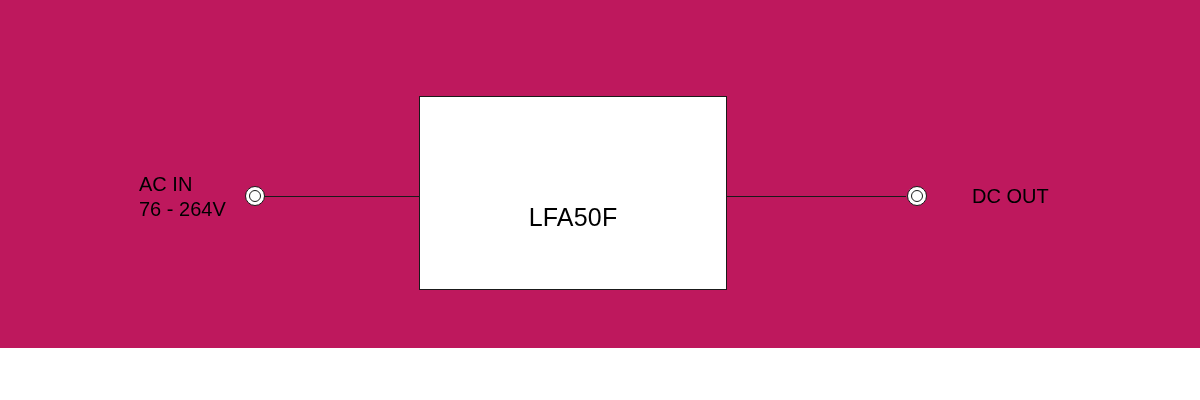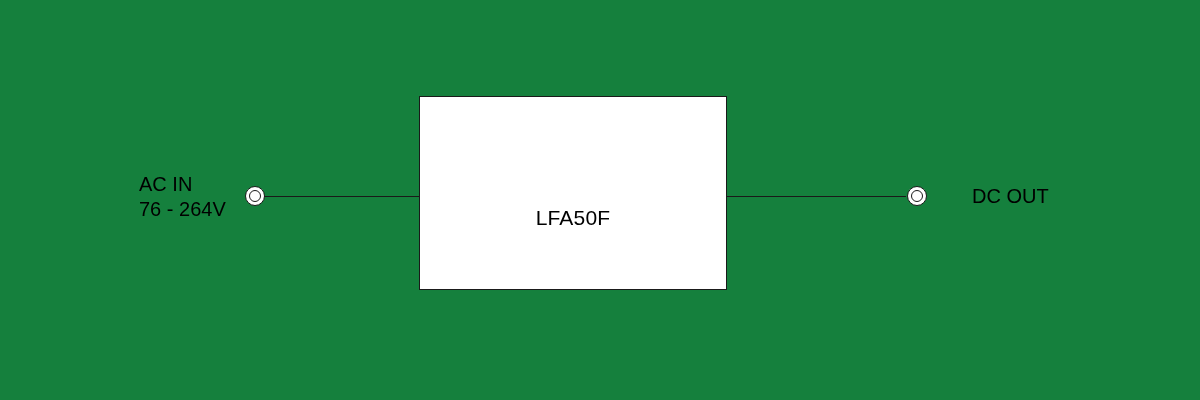--- a/index.html
+++ b/index.html
@@ -8,40 +8,40 @@
     padding: 0;
     background: #ffffff;
   }
   body {
     font-family: "Liberation Sans", sans-serif;
     color: #000000;
   }
   #canvas {
     position: relative;
     width: 1200px;
-    height: 400px;
-    background: #15803d;
+    height: 348px;
+    background: #be185d;
     overflow: hidden;
   }
   
   .block {
     position: absolute;
     left: 419px;
     top: 96px;
     width: 308px;
     height: 194px;
     box-sizing: border-box;
     border: 1px solid #1a1a1a;
     background: #ffffff;
     display: flex;
     align-items: center;
     justify-content: center;
   }
   .block-label {
-    font-size: 21px;
+    font-size: 25px;
     line-height: 1;
     letter-spacing: 0.2px;
     color: #000000;
     white-space: nowrap;
     margin-top: 48px;
   }
   
   .wire {
     position: absolute;
     height: 1px;

